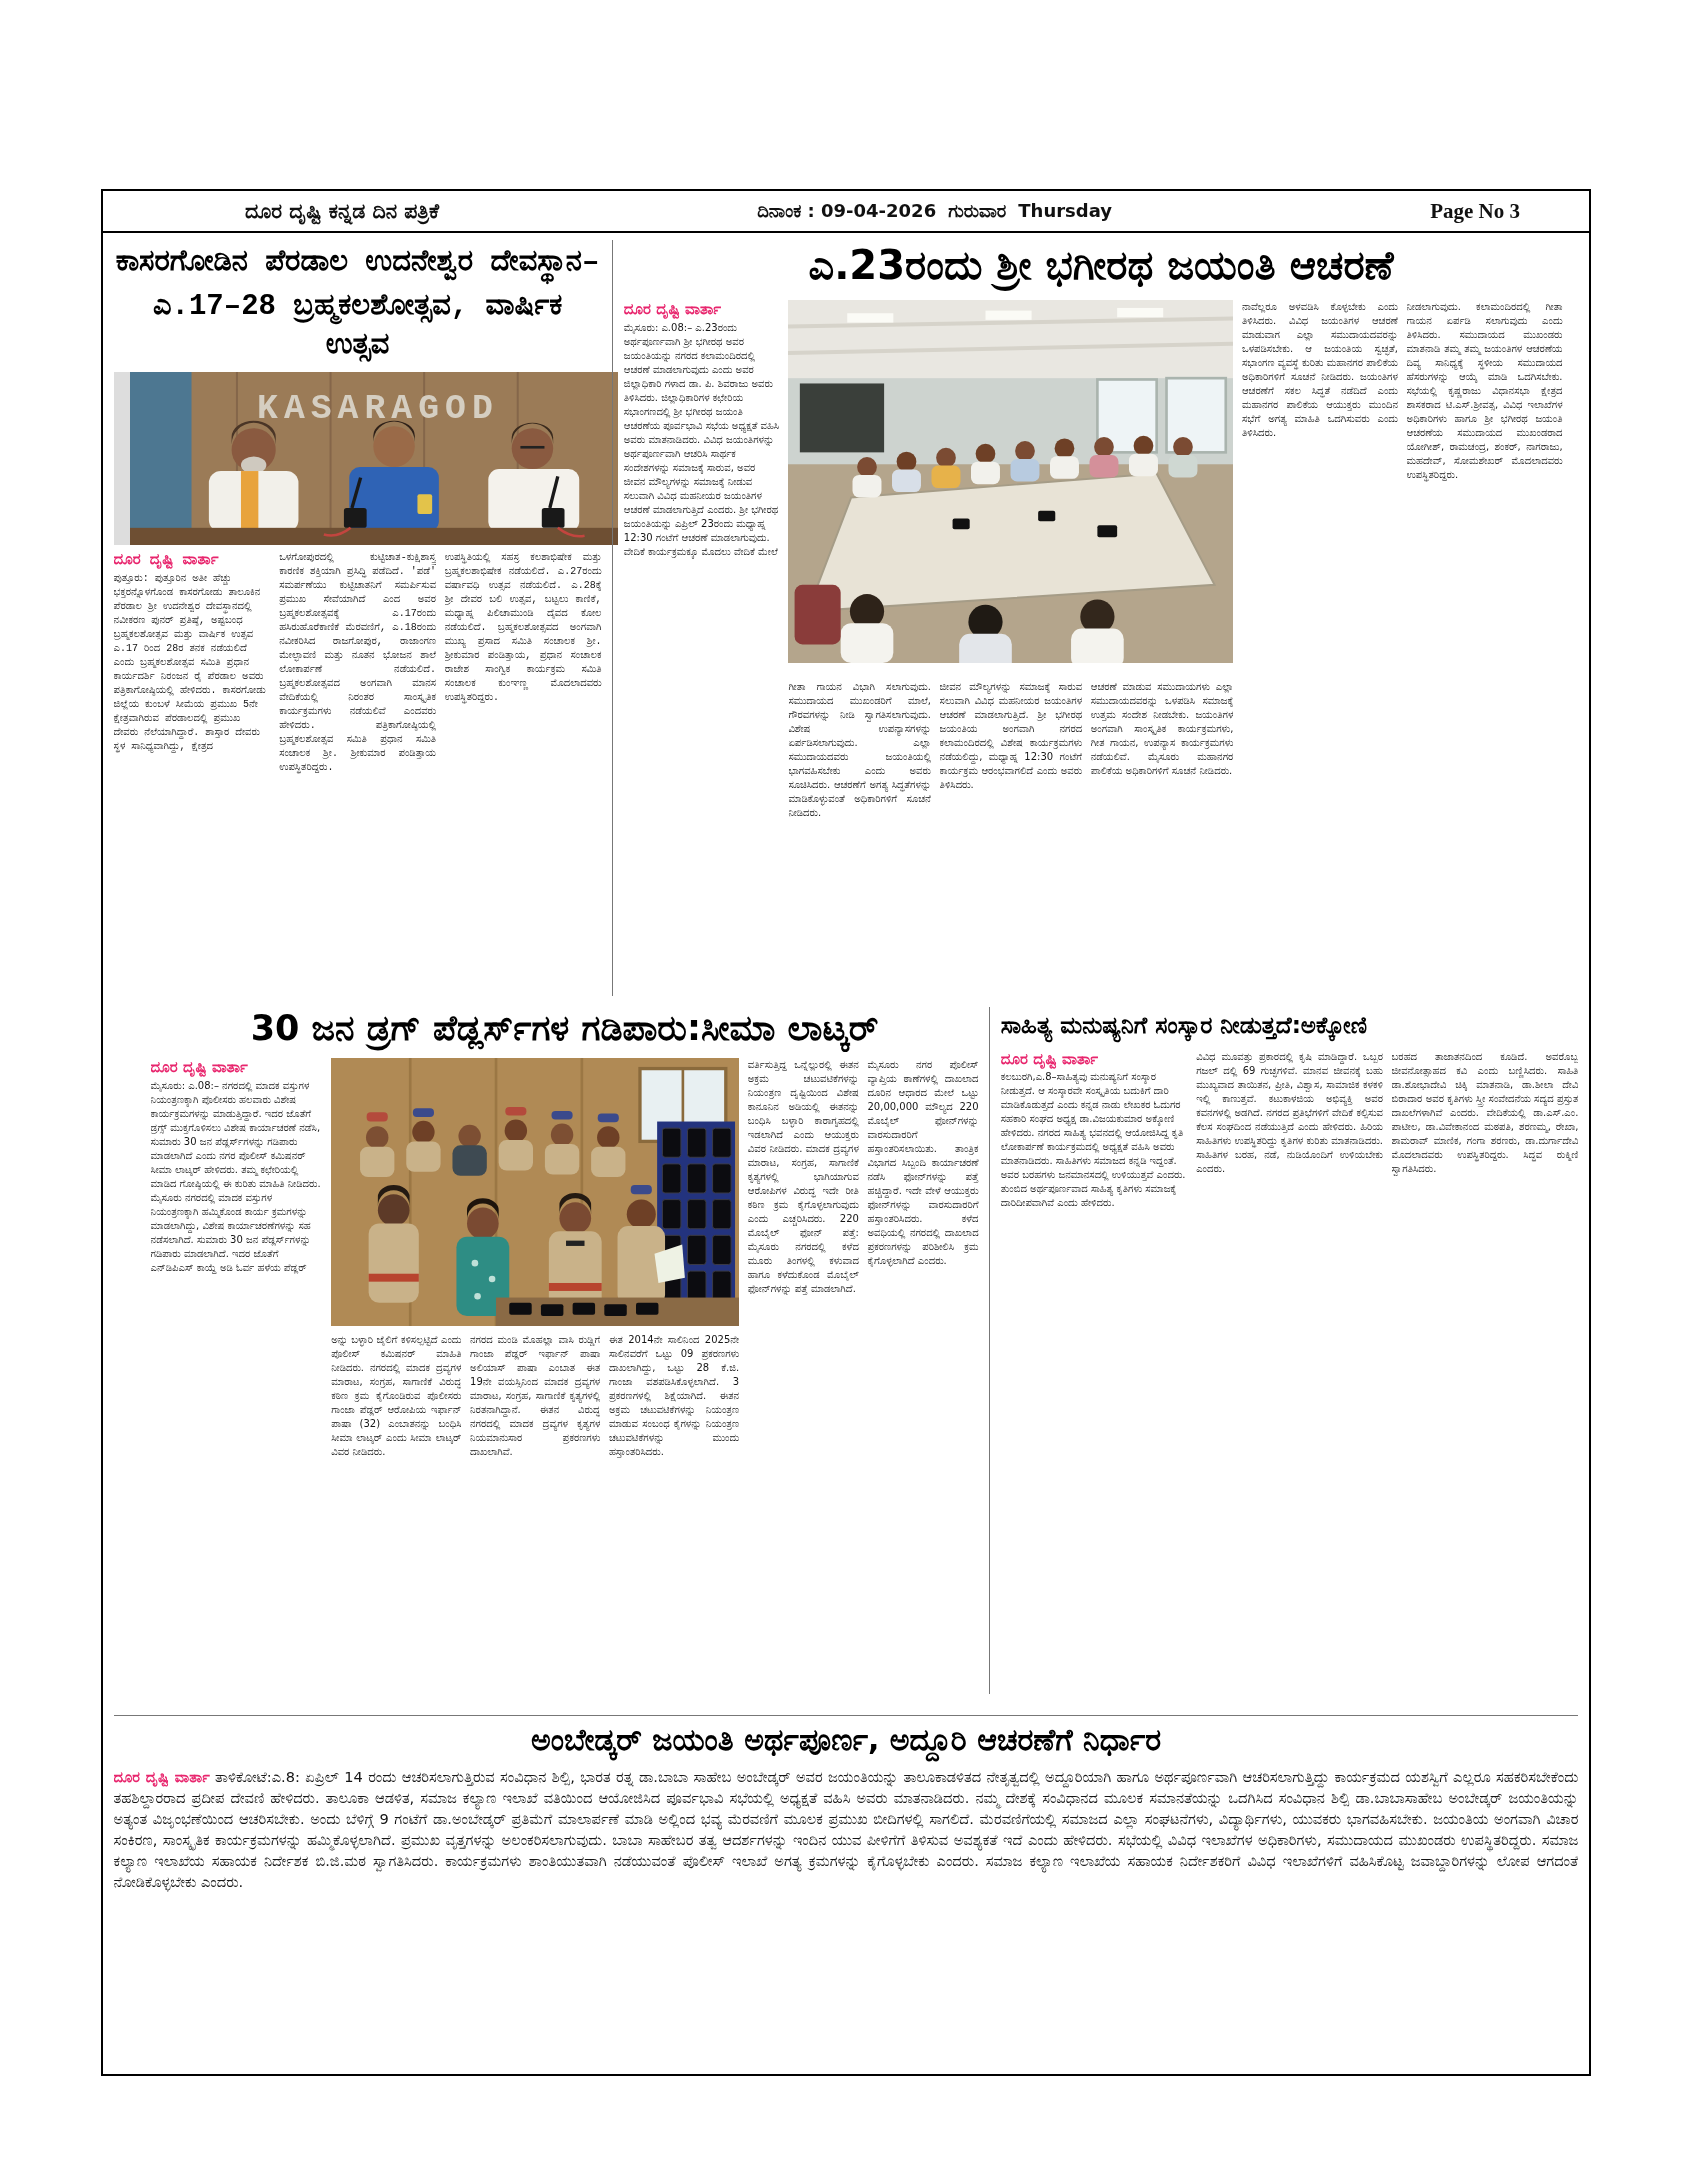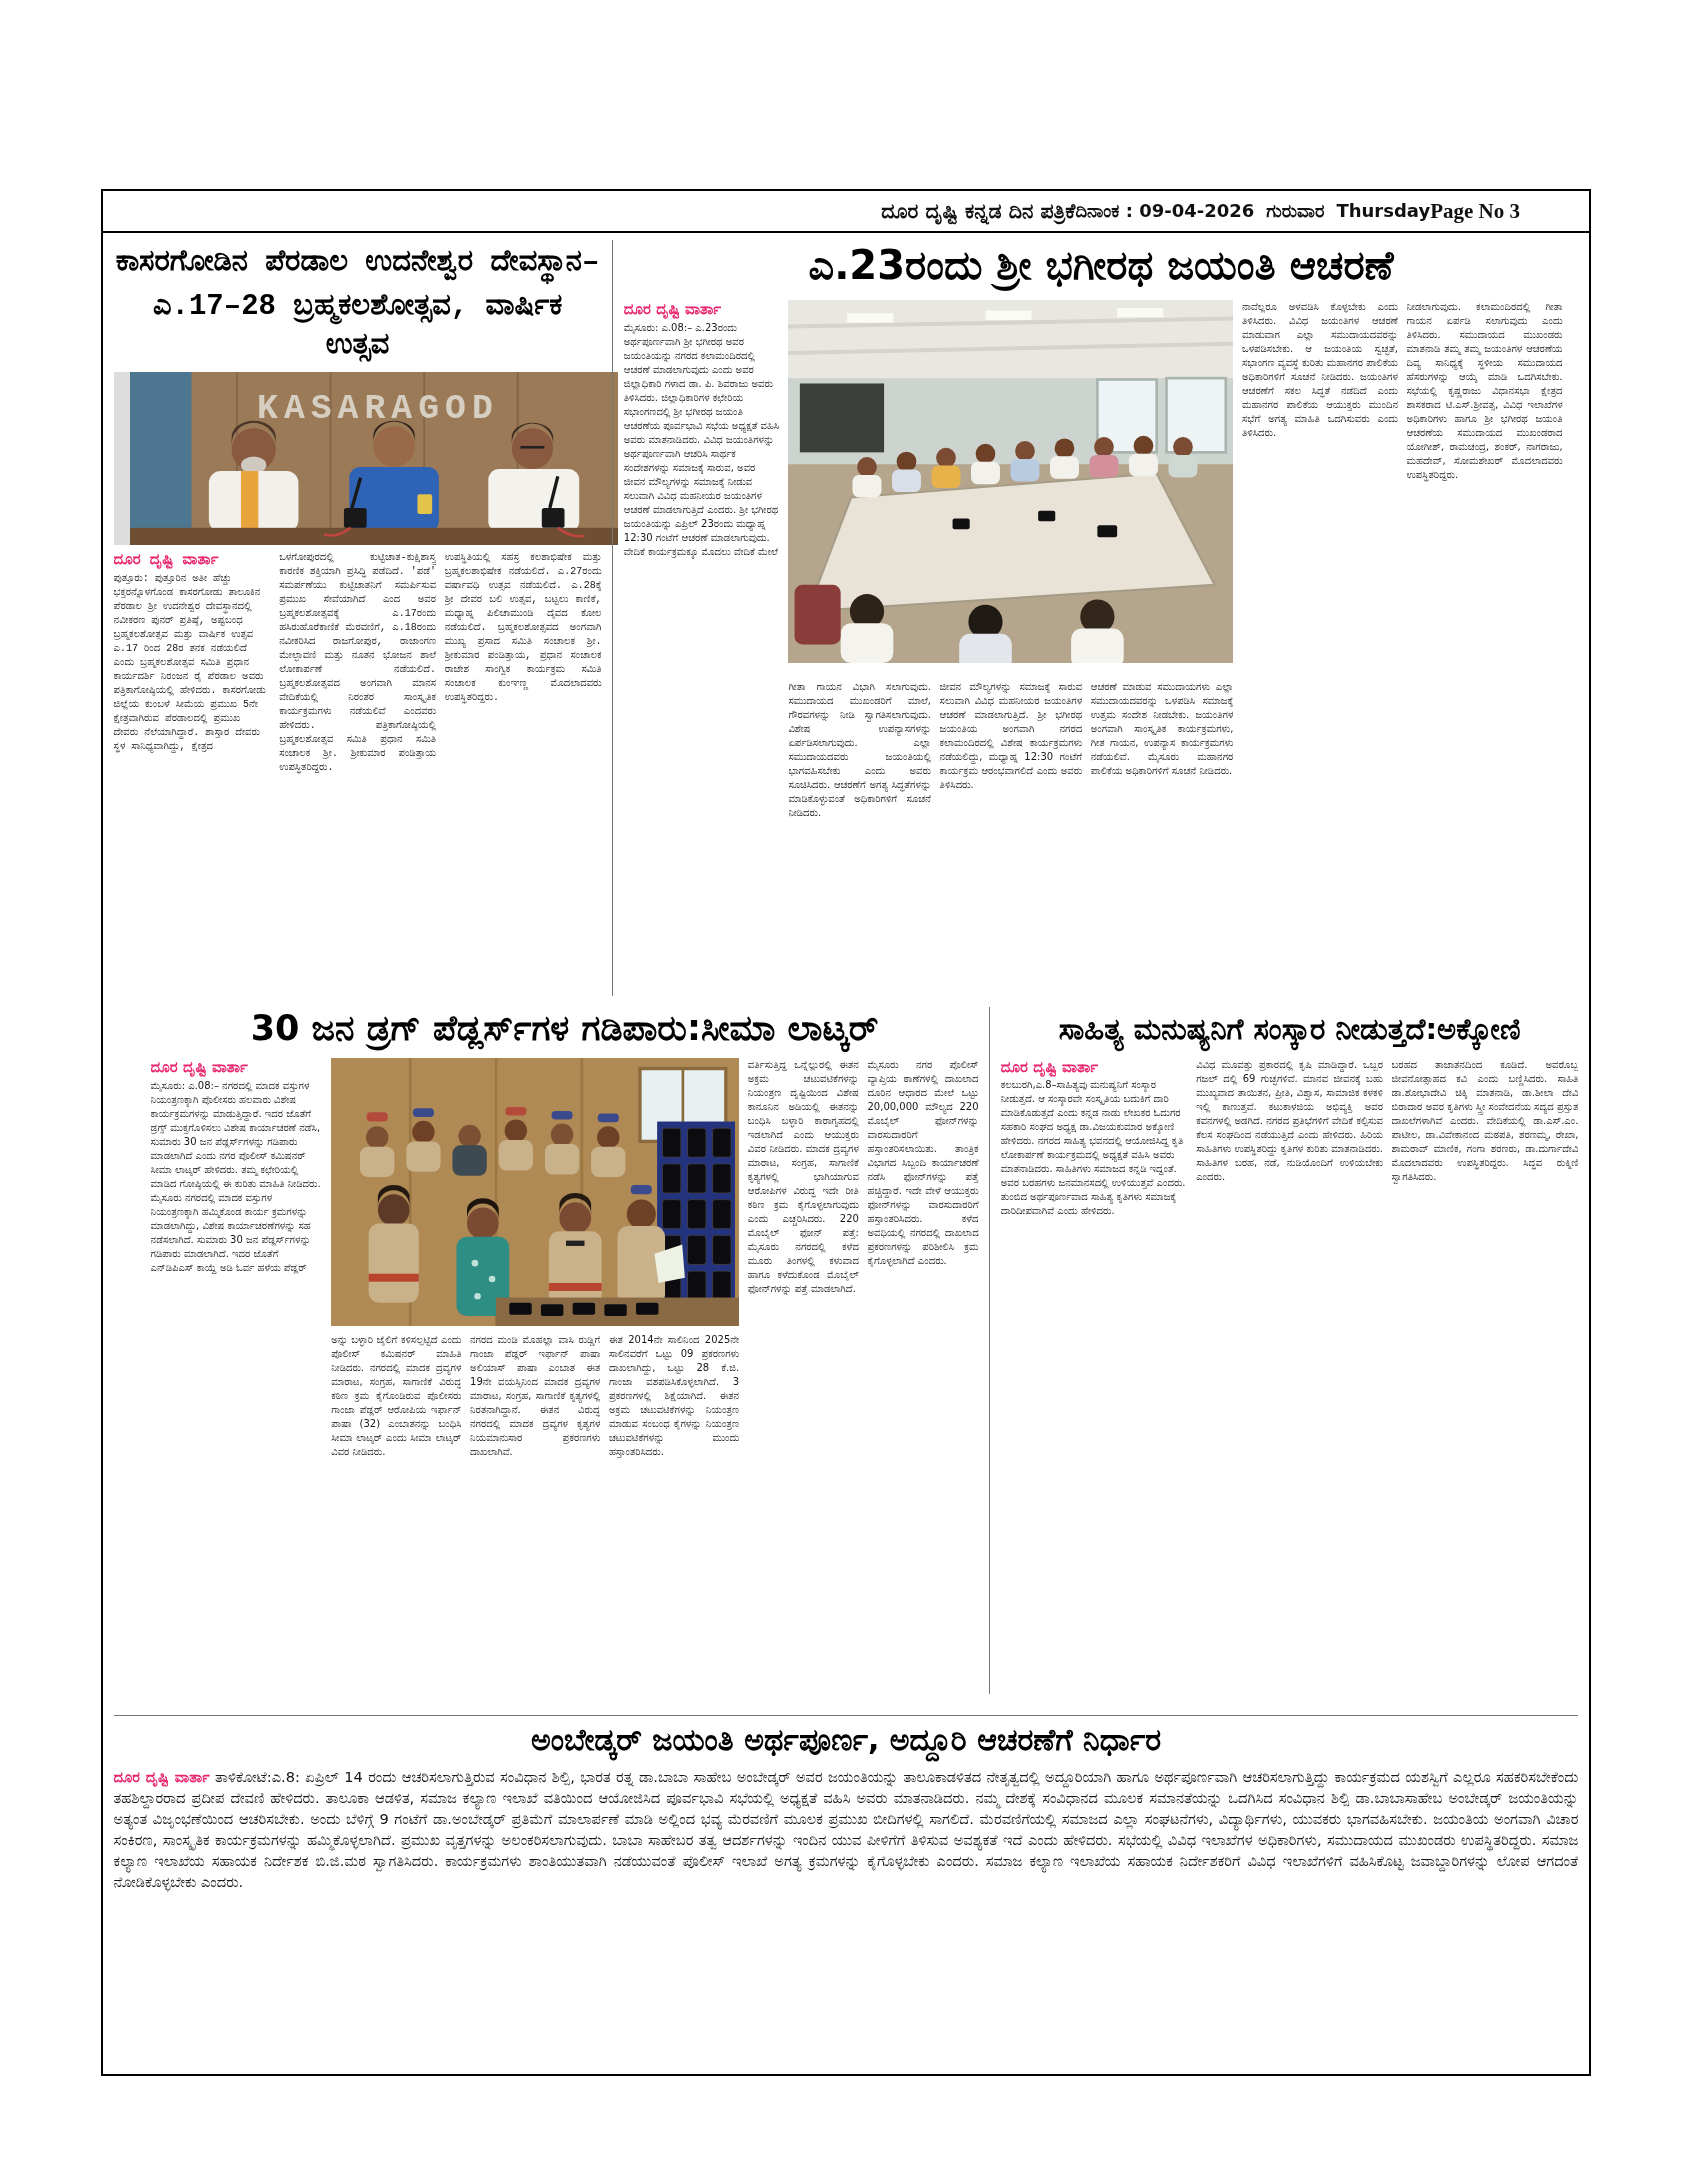--- a/index.html
+++ b/index.html
@@ -7,21 +7,21 @@
     width:1687px;height:2183px;background:#ffffff;position:relative;
     font-family:"DejaVu Sans","Liberation Sans",sans-serif;color:#111;
     overflow:hidden;
   }
   .frame{
     position:absolute;left:101px;top:189px;width:1490px;height:1887px;
     border:2.6px solid #000;box-sizing:border-box;background:#fff;
   }
   .masthead{
     height:40px;border-bottom:2px solid #000;display:flex;
-    justify-content:flex-end;align-items:center;padding:0 69px 0 142px;
+    justify-content:space-between;align-items:center;padding:0 69px 0 142px;
     font-weight:bold;
   }
   .m-title{font-size:20.5px;}
   .m-date{font-size:18px;display:flex;gap:12px;}
   .m-page{font-size:21px;font-family:"Liberation Serif","DejaVu Serif",serif;}
   .content{padding:6.6px 10.6px 9.3px 10.6px;}
 
   .hl{font-weight:bold;color:#000;}
   .byline{color:#e8256d;font-weight:bold;font-size:15px;line-height:1.3;margin-bottom:1.3px;}
   .coltext{font-size:10px;line-height:1.4;text-align:justify;color:#151515;}
@@ -50,21 +50,21 @@
   .art-drug .hl{font-size:35px;text-align:center;padding:1.3px 0 9.3px;}
   .drug-grid{display:flex;gap:8.6px;height:636px;}
   .drug-col1{width:172px;flex:none;}
   .drug-mid{width:408px;flex:none;display:flex;flex-direction:column;gap:6.6px;}
   .drug-under{display:flex;gap:8.6px;flex:1;overflow:hidden;}
   .drug-under .col{flex:1;}
   .drug-right{flex:1;display:flex;gap:8.6px;}
   .drug-right .col{flex:1;}
 
   .art-sahitya{flex:1;border-left:1.3px solid #777;padding-left:10.6px;overflow:hidden;}
-  .art-sahitya .hl{font-size:29px;text-align:center;padding:5.3px 0 10.6px;}
+  .art-sahitya .hl{font-size:23px;text-align:left;padding:5.3px 0 10.6px;}
   .sah-cols{display:flex;gap:8.6px;height:603px;}
   .sah-cols .col{flex:1;}
 
   
   .sec3{margin-top:21px;border-top:1.3px solid #777;padding-top:2.6px;}
   .sec3 .hl{font-size:30px;text-align:center;padding:2.6px 0 8px;}
   .sec3 .para{font-size:14.6px;line-height:1.45;text-align:justify;height:284px;overflow:hidden;color:#151515;}
   .byline-inline{color:#e8256d;font-weight:bold;}
 </style>
 </head>

